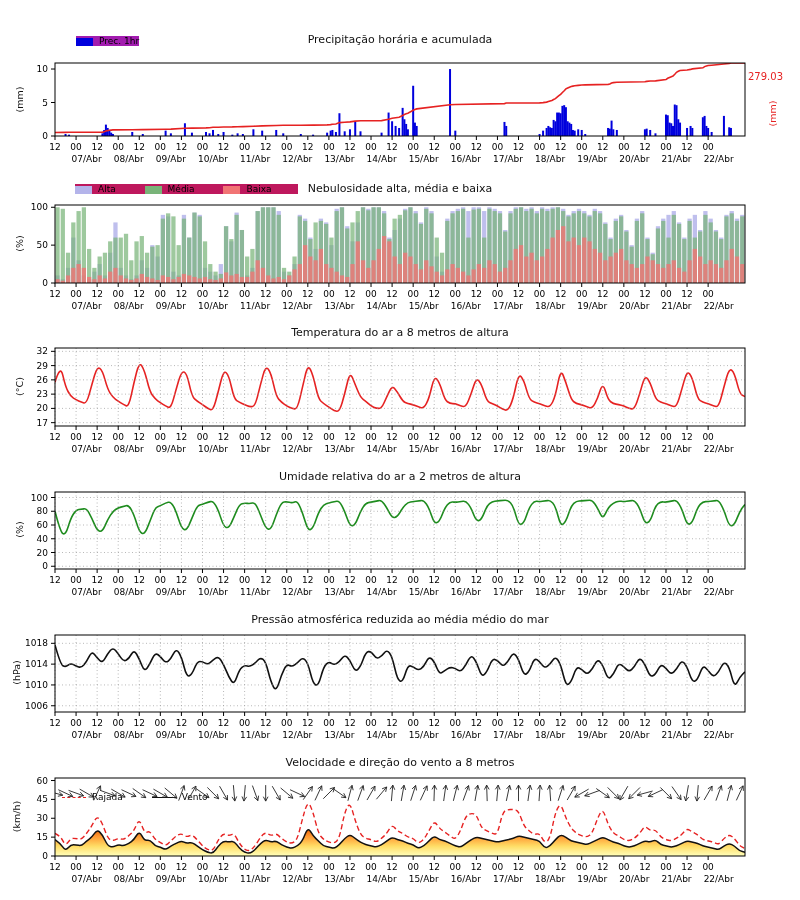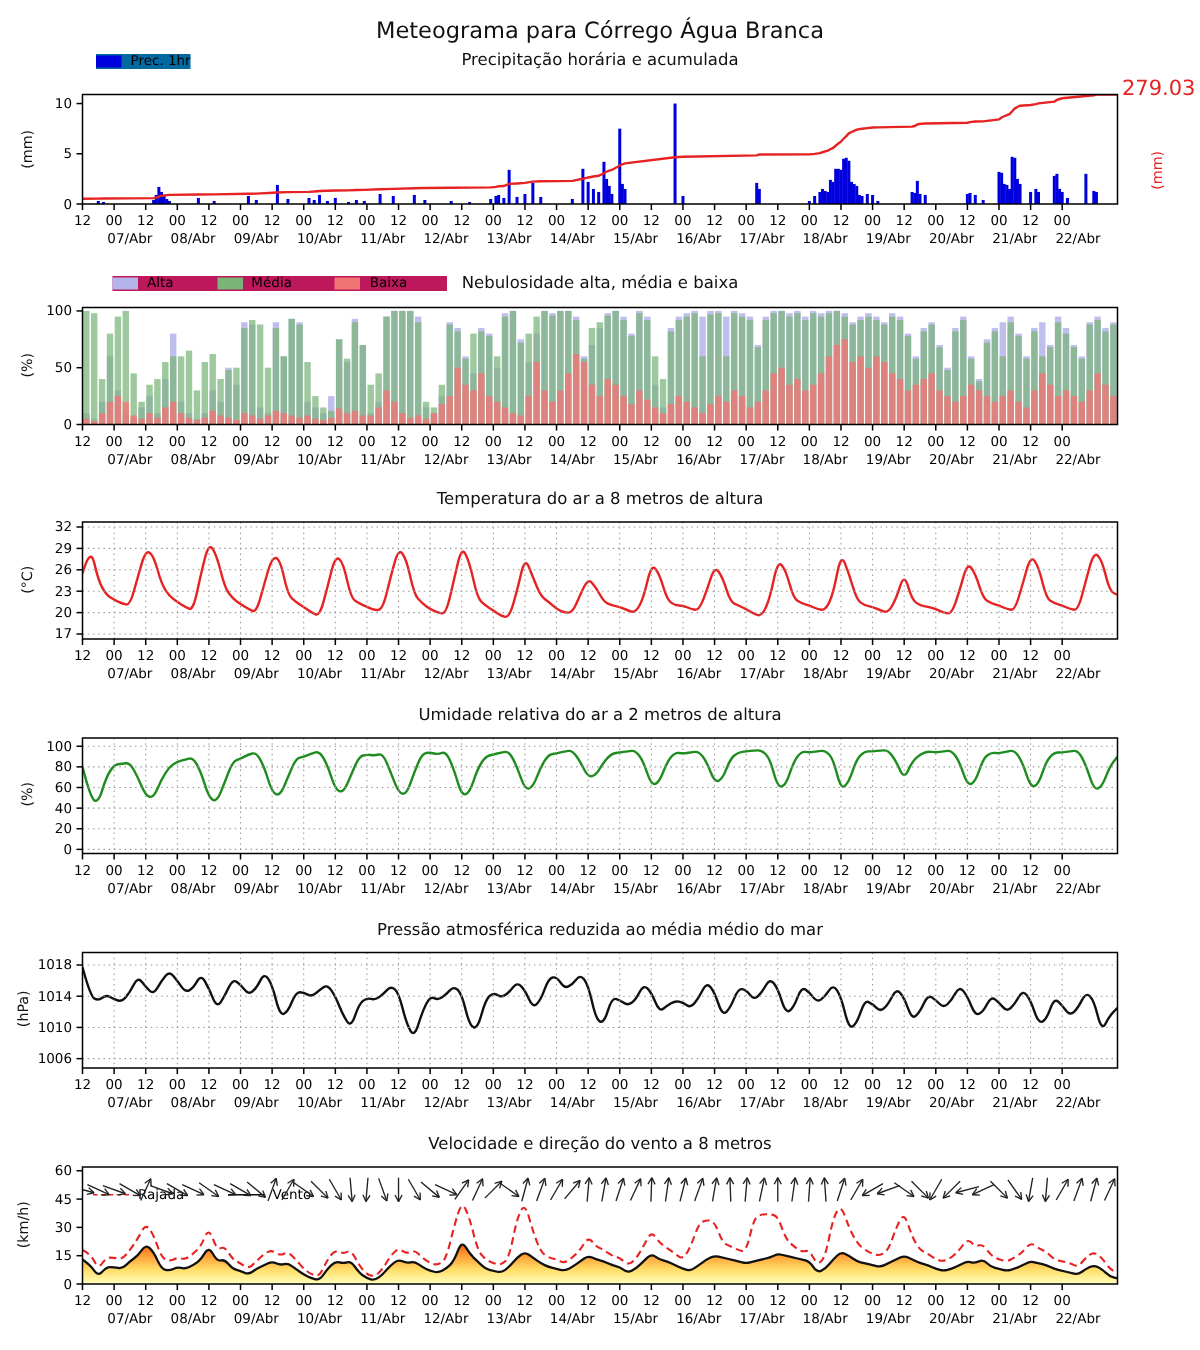--- a/index.html
+++ b/index.html
@@ -9,38 +9,37 @@
   .main-title{position:absolute;left:0;top:11px;width:800px;text-align:center;
               font-size:15px;color:#111;}
   .ptitle{position:absolute;left:55px;width:690px;text-align:center;font-size:11px;color:#111;}
   .legend{position:absolute;font-size:9px;white-space:nowrap;}
   .chip{display:inline-block;width:17px;height:8px;margin-right:6px;vertical-align:middle;}
   .linechip{display:inline-block;width:24px;height:0;vertical-align:middle;margin-right:6px;}
   .lg-item{margin-right:26px;}
   .ylab{position:absolute;width:80px;text-align:center;font-size:9.5px;
         transform:rotate(-90deg);color:#111;}
   .red{color:#e62222;}
-  .accum-total{position:absolute;left:748px;font-size:14px;}
+  .accum-total{position:absolute;left:748px;font-size:10px;margin-top:20px;}
   .r-ylab{position:absolute;width:80px;text-align:center;font-size:9.5px;transform:rotate(-90deg);}
 </style>
 </head>
 <body>
 
 <div id="canvas">
 
-  <div class="main-title">Meteograma para Córrego Água Branca</div>
 
   <div class="ptitle" style="top:33px">Precipitação horária e acumulada</div>
   <div class="ptitle" style="top:182px">Nebulosidade alta, média e baixa</div>
   <div class="ptitle" style="top:326px">Temperatura do ar a 8 metros de altura</div>
   <div class="ptitle" style="top:470px">Umidade relativa do ar a 2 metros de altura</div>
   <div class="ptitle" style="top:613px">Pressão atmosférica reduzida ao média médio do mar</div>
   <div class="ptitle" style="top:756px">Velocidade e direção do vento a 8 metros</div>
 
-  <div class="legend" style="left:64px;top:36px;background:#0369a1">
+  <div class="legend" style="left:76px;top:36px;background:#a21caf">
     <span class="chip" style="background:#0000dd"></span><span>Prec. 1hr</span>
   </div>
 
   <div class="legend" style="left:75px;top:184px;background:#be185d">
     <span class="lg-item"><span class="chip" style="background:#b4b4ea"></span><span>Alta</span></span>
     <span class="lg-item"><span class="chip" style="background:#79b479"></span><span>Média</span></span>
     <span class="lg-item"><span class="chip" style="background:#f17474"></span><span>Baixa</span></span>
   </div>
 
   <div class="legend" style="left:62px;top:792px;background:#fff">

